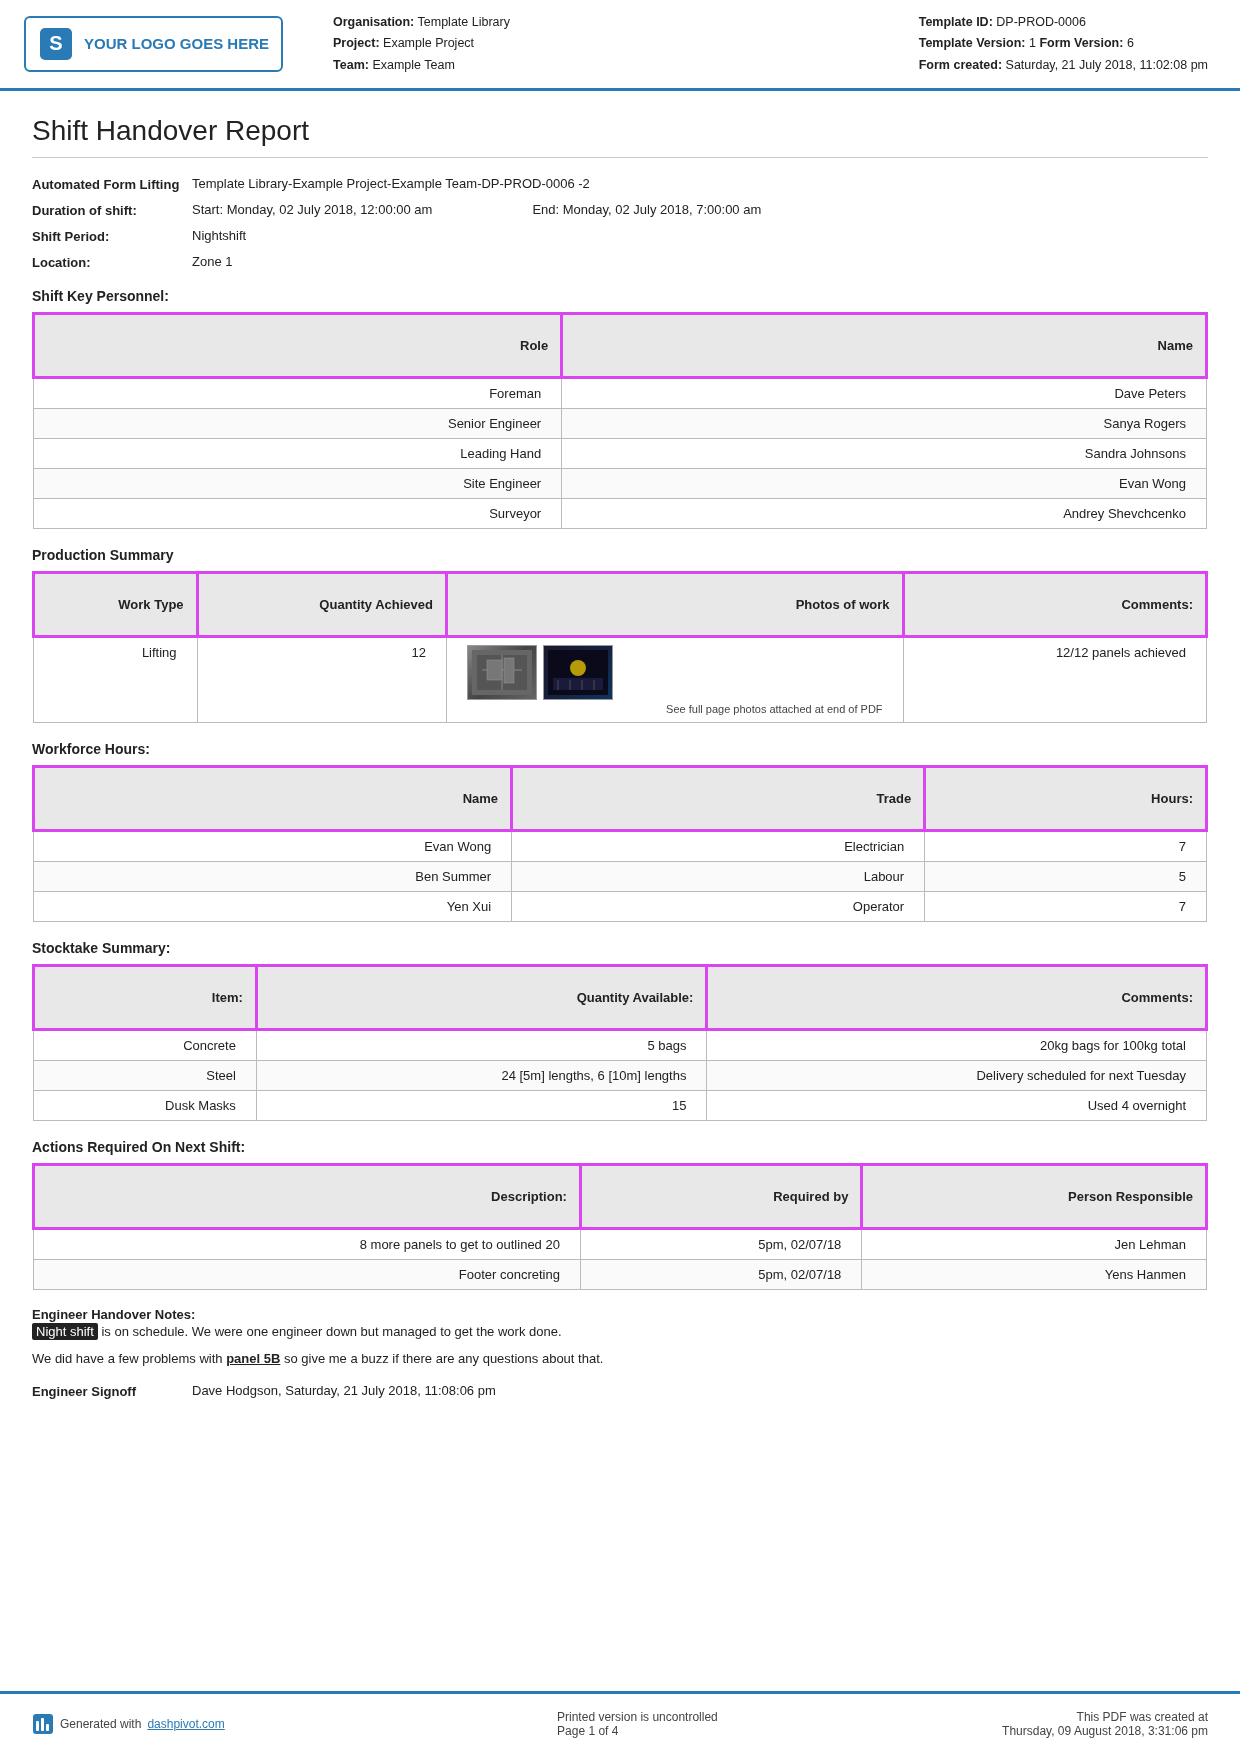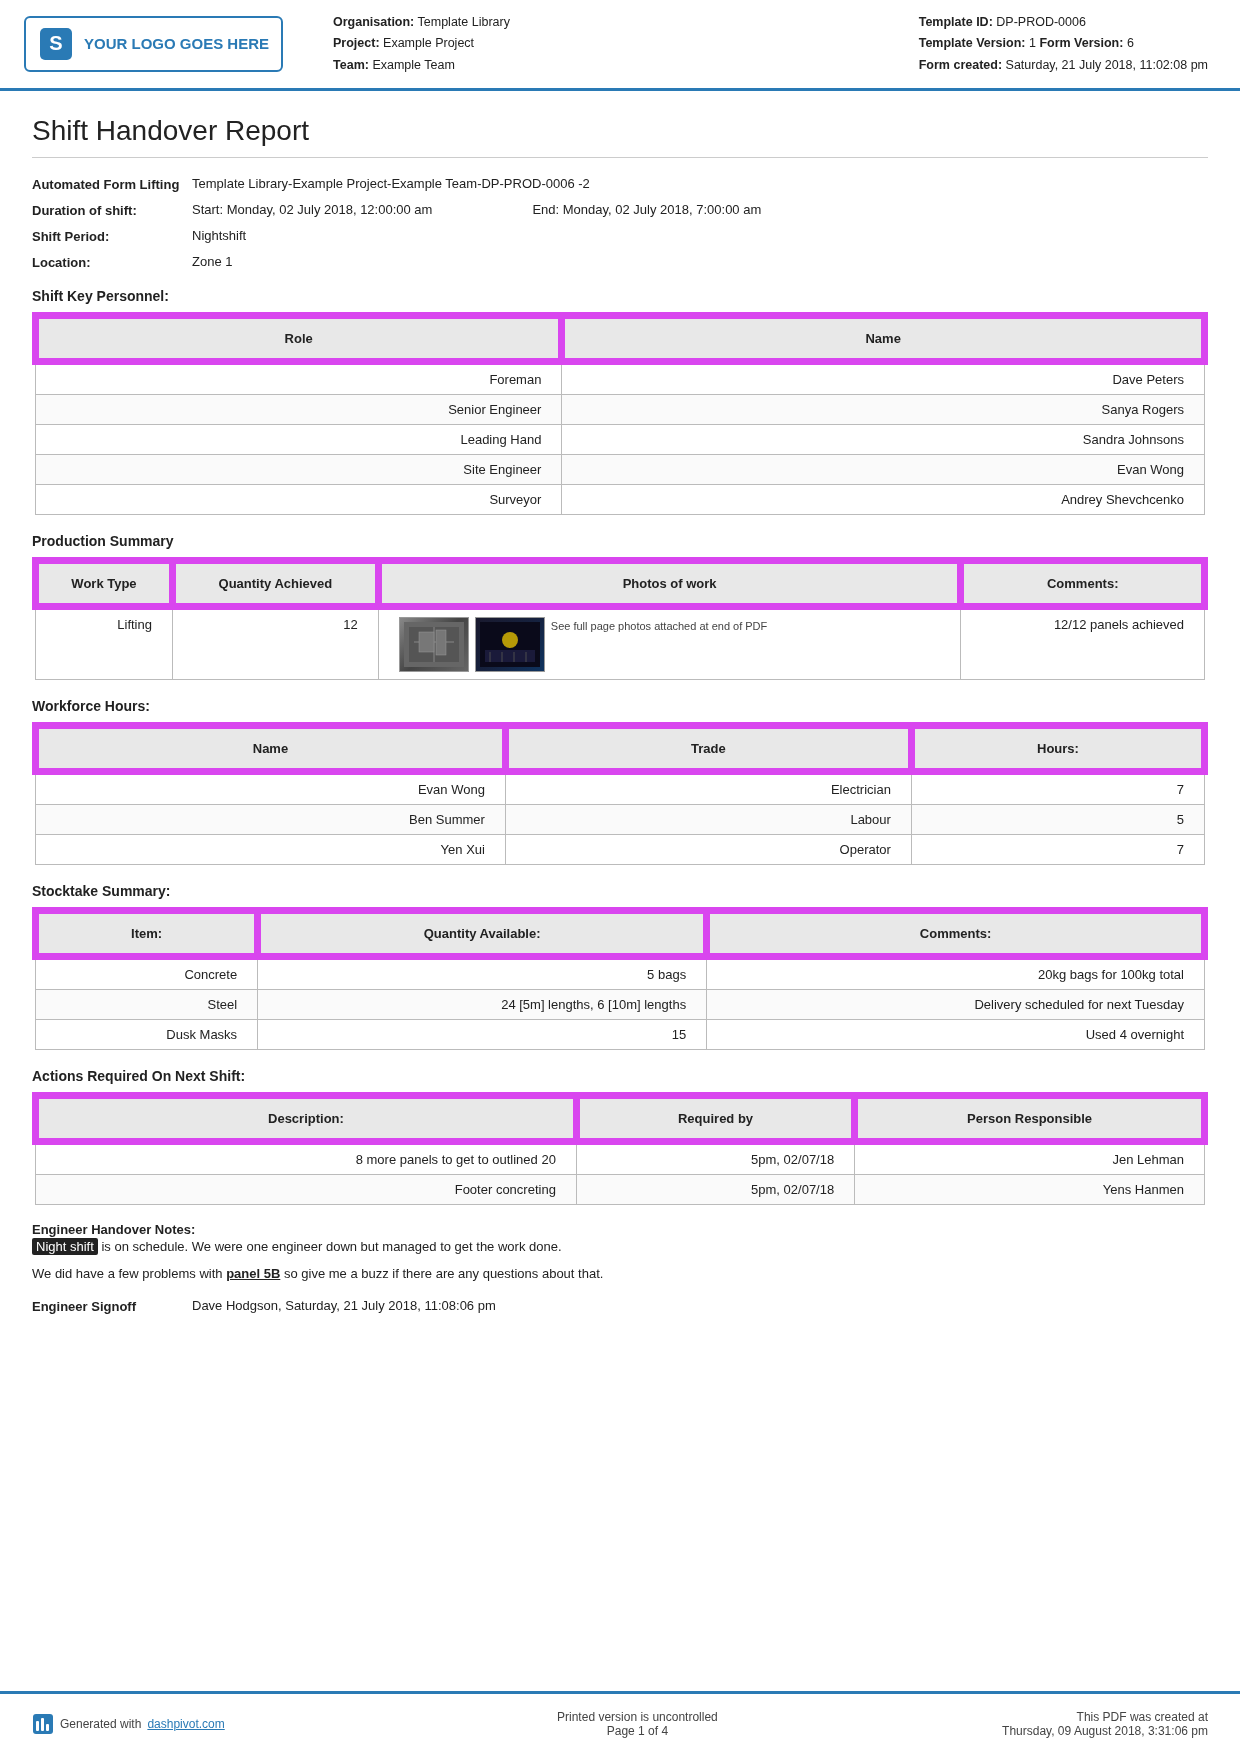--- a/index.html
+++ b/index.html
@@ -104,38 +104,38 @@
     table {
       width: 100%;
       border-collapse: collapse;
       margin-bottom: 4px;
       font-size: 13px;
     }
     thead tr {
       background: #e8e8e8;
     }
     th {
-      text-align: center;
-      padding: 12px 12px;
-      border: 7px solid #d946ef;
+      text-align: right;
+      padding: 23px 12px;
+      border: 3px solid #d946ef;
       font-weight: bold;
       font-size: 13px;
     }
     td {
       padding: 7px 20px;
       border: 1px solid #bbb;
       vertical-align: top;
       text-align: right;
     }
     tr:nth-child(even) td {
       background: #fafafa;
     }
     .photo-cell {
       display: flex;
-      gap: 6px;
+      flex-direction: column;
     }
     .photo-thumbs {
       display: flex;
       gap: 6px;
     }
     .photo-thumb {
       width: 70px;
       height: 55px;
       background: #555;
       border: 1px solid #999;
@@ -197,21 +197,21 @@
     }
     .footer-logo-icon {
       width: 22px;
       height: 22px;
     }
     .footer-link {
       color: #2a7ab5;
       text-decoration: underline;
     }
     .footer-center {
-      text-align: center;
+      text-align: left;
       margin-left: 48px;
     }
     .footer-right {
       text-align: right;
     }
     .signoff-row {
       display: flex;
       margin-bottom: 28px;
     }
   </style>

